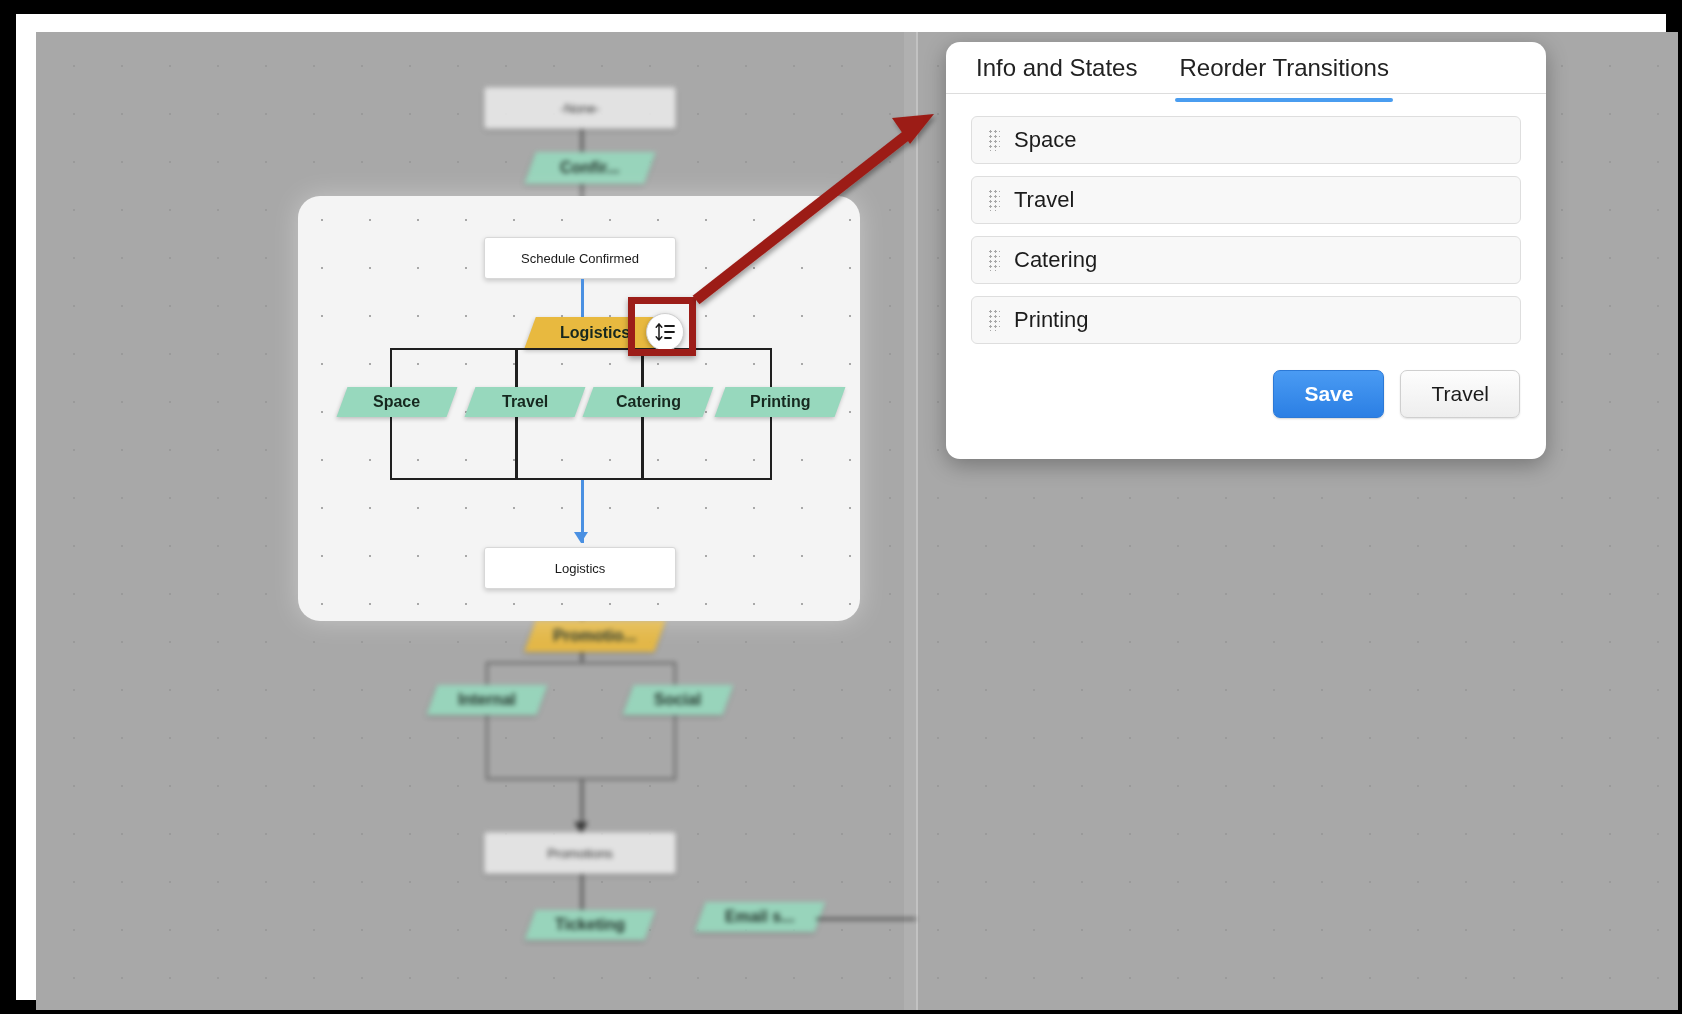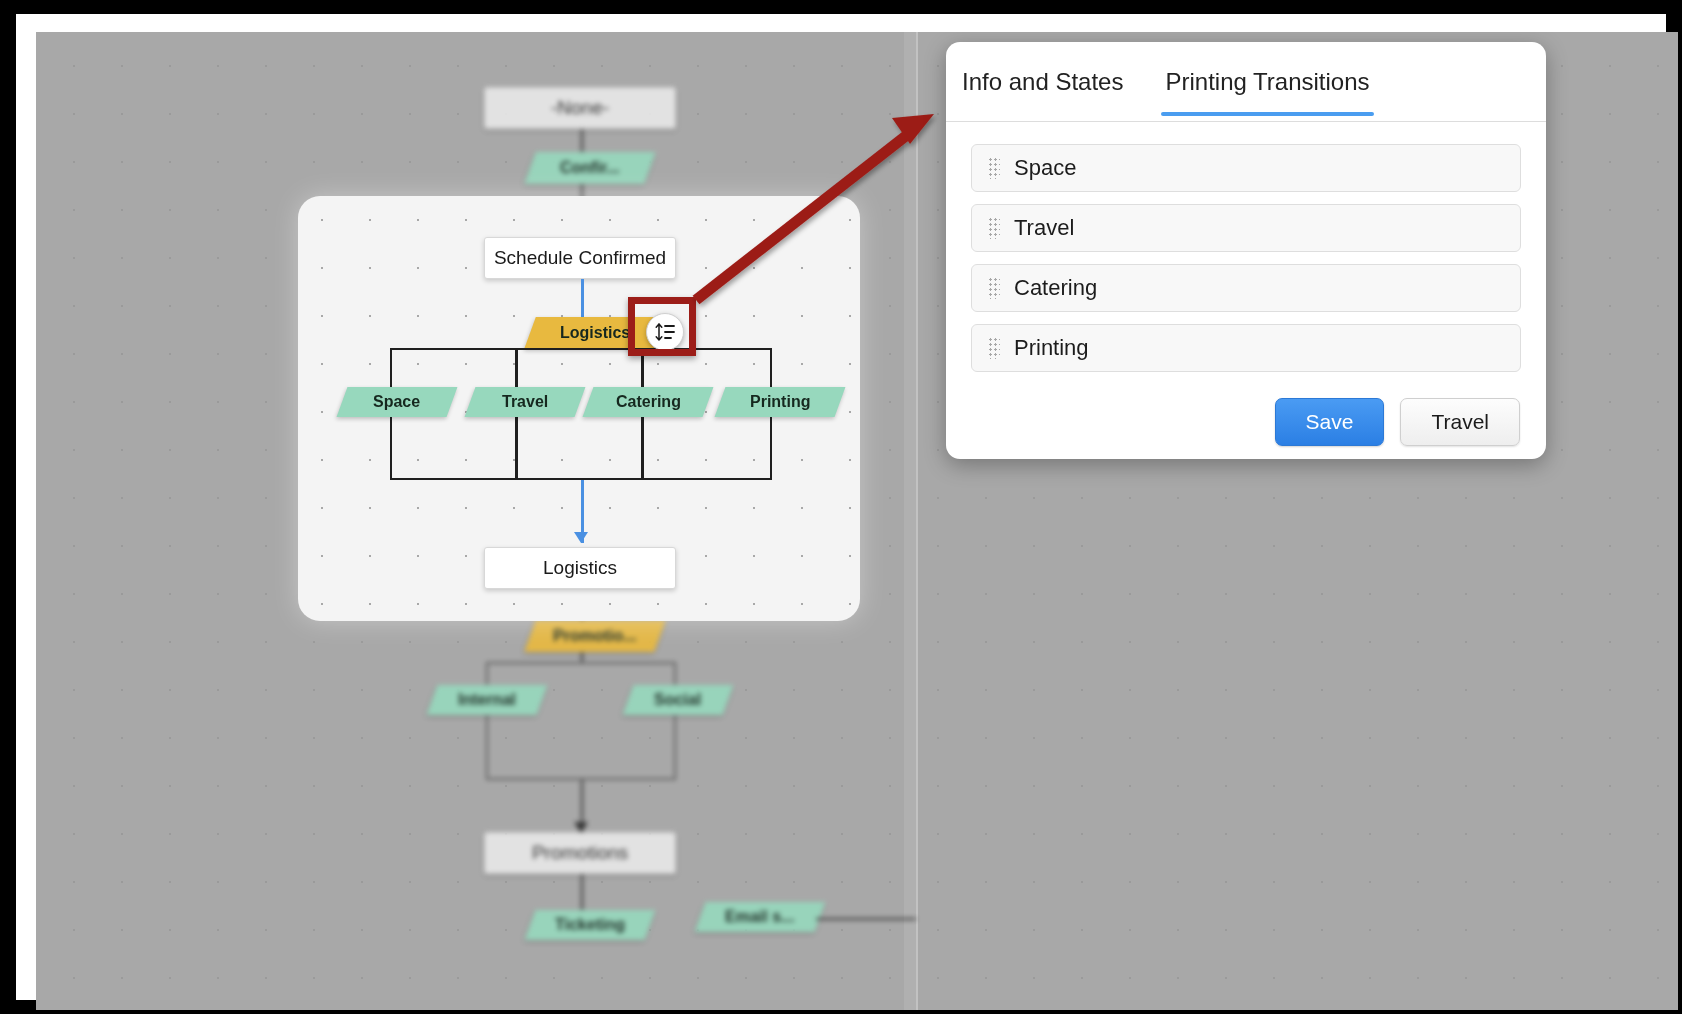--- a/index.html
+++ b/index.html
@@ -57,21 +57,21 @@
     opacity: .92;
   }
 
   .node {
     position: absolute;
     box-sizing: border-box;
     display: flex; align-items: center; justify-content: center;
     background: #ffffff;
     border: 1px solid #d8d8d8;
     border-radius: 3px;
-    font-size: 19px;
+    font-size: 13px;
     color: #1a1a1a;
     box-shadow: 0 2px 5px rgba(0,0,0,.18);
     white-space: nowrap;
   }
   .node.dim { background: #e7e7e7; border-color: #cfcfcf; color: #2b2b2b; }
 
   .par {
     position: absolute;
     display: flex; align-items: center; justify-content: center;
     transform: skewX(-20deg);
@@ -152,24 +152,24 @@
     position: absolute;
     left: 910px; top: 10px;
     width: 600px; height: 417px;
     background: #ffffff;
     border-radius: 14px;
     box-shadow: 0 6px 22px rgba(0,0,0,.30);
     overflow: hidden;
   }
   #tabs {
     position: relative;
-    height: 80px;
+    height: 52px;
     border-bottom: 1px solid #dddddd;
     display: flex; align-items: center;
-    padding: 0 12px;
+    padding: 0 26px;
     box-sizing: border-box;
   }
   .tab {
     position: relative;
     font-size: 24px;
     color: #222222;
     padding: 0 4px 20px 4px;
     margin-right: 34px;
     cursor: pointer;
     top: 10px;
@@ -214,20 +214,21 @@
     cursor: pointer;
     box-sizing: border-box;
     font-family: "Liberation Sans", sans-serif;
   }
   #save-button {
     background: linear-gradient(#4a9bf3, #2b7fe4);
     color: #ffffff;
     border: 1px solid #2c79d6;
     box-shadow: 0 1px 2px rgba(0,0,0,.18);
     margin-right: 16px;
+    font-weight: bold;
   }
   #cancel-button {
     background: linear-gradient(#fdfdfd, #eeeeee);
     color: #1b1b1b;
     border: 1px solid #cfcfcf;
     box-shadow: 0 1px 2px rgba(0,0,0,.12);
   }
 </style>
 </head>
 <body>
@@ -356,21 +357,21 @@
       </defs>
       <g filter="url(#cshadow)">
         <line x1="660" y1="268" x2="880" y2="96" stroke="#9c1d18" stroke-width="11" stroke-linecap="butt"></line>
         <polygon points="898,82 856,86 874,112" fill="#9c1d18"></polygon>
       </g>
     </svg>
 
     <div id="panel">
       <div id="tabs">
         <div class="tab">Info and States</div>
-        <div class="tab active">Printing Transitions</div>
+        <div class="tab active">Reorder Transitions</div>
       </div>
 
       <div id="list">
         <div class="reorder-item">
           <div class="grip"></div>
           <div class="reorder-label">Space</div>
         </div>
         <div class="reorder-item">
           <div class="grip"></div>
           <div class="reorder-label">Travel</div>

